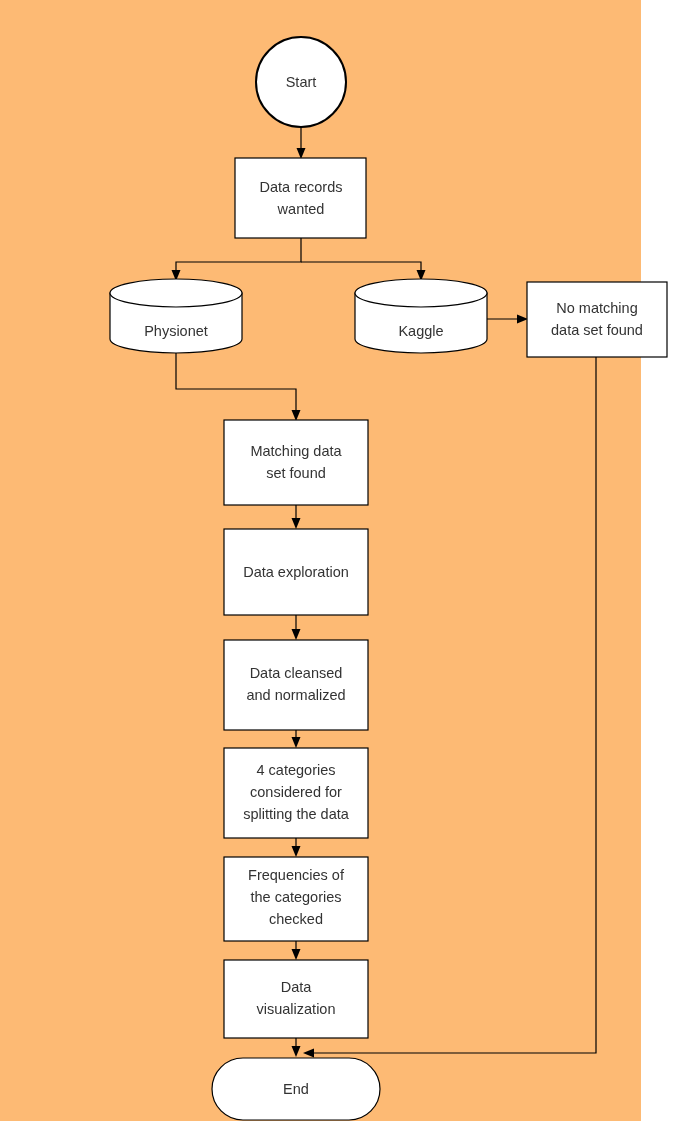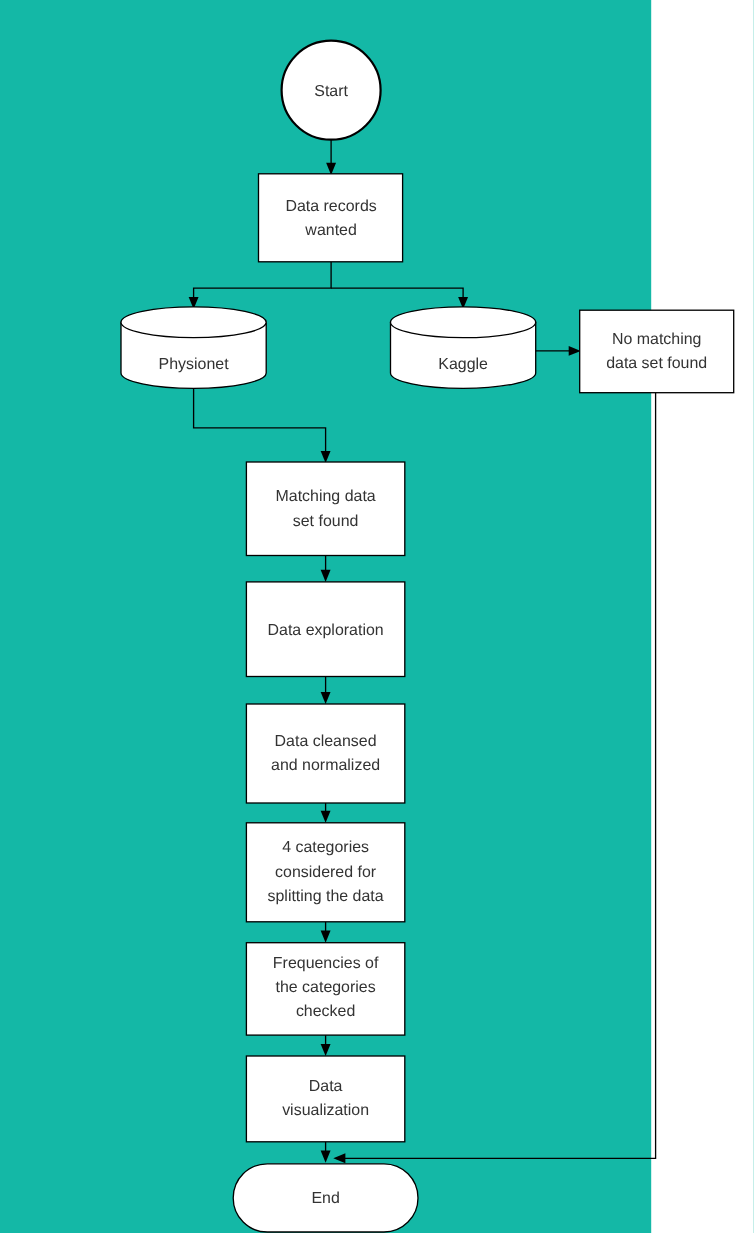--- a/index.html
+++ b/index.html
@@ -8,23 +8,23 @@
     background: #ffffff;
   }
   body {
     width: 685px;
     height: 1121px;
     font-family: "Liberation Sans", sans-serif;
     overflow: hidden;
   }
   #flowchart-root {
     position: relative;
-    width: 592px;
+    width: 641px;
     height: 1121px;
-    background: #14b8a6;
+    background: #fdba74;
   }
   svg.flow {
     display: block;
     width: 685px;
     height: 1121px;
   }
   .shape-stroke {
     fill: #ffffff;
     stroke: #000000;
     stroke-width: 1.2;

